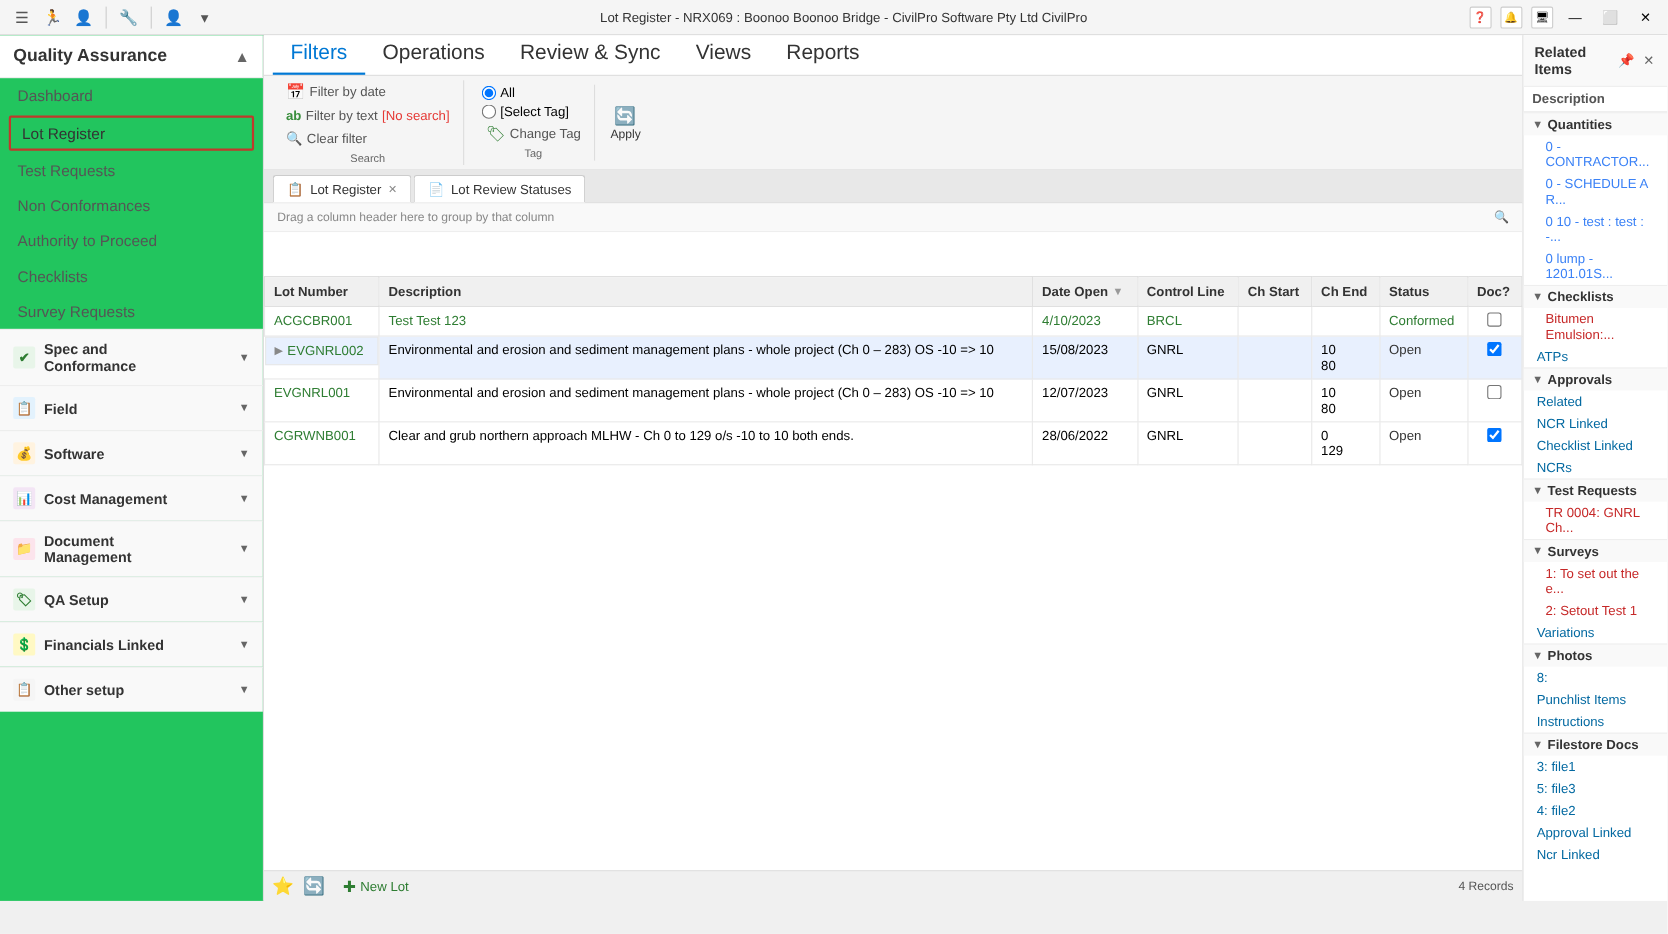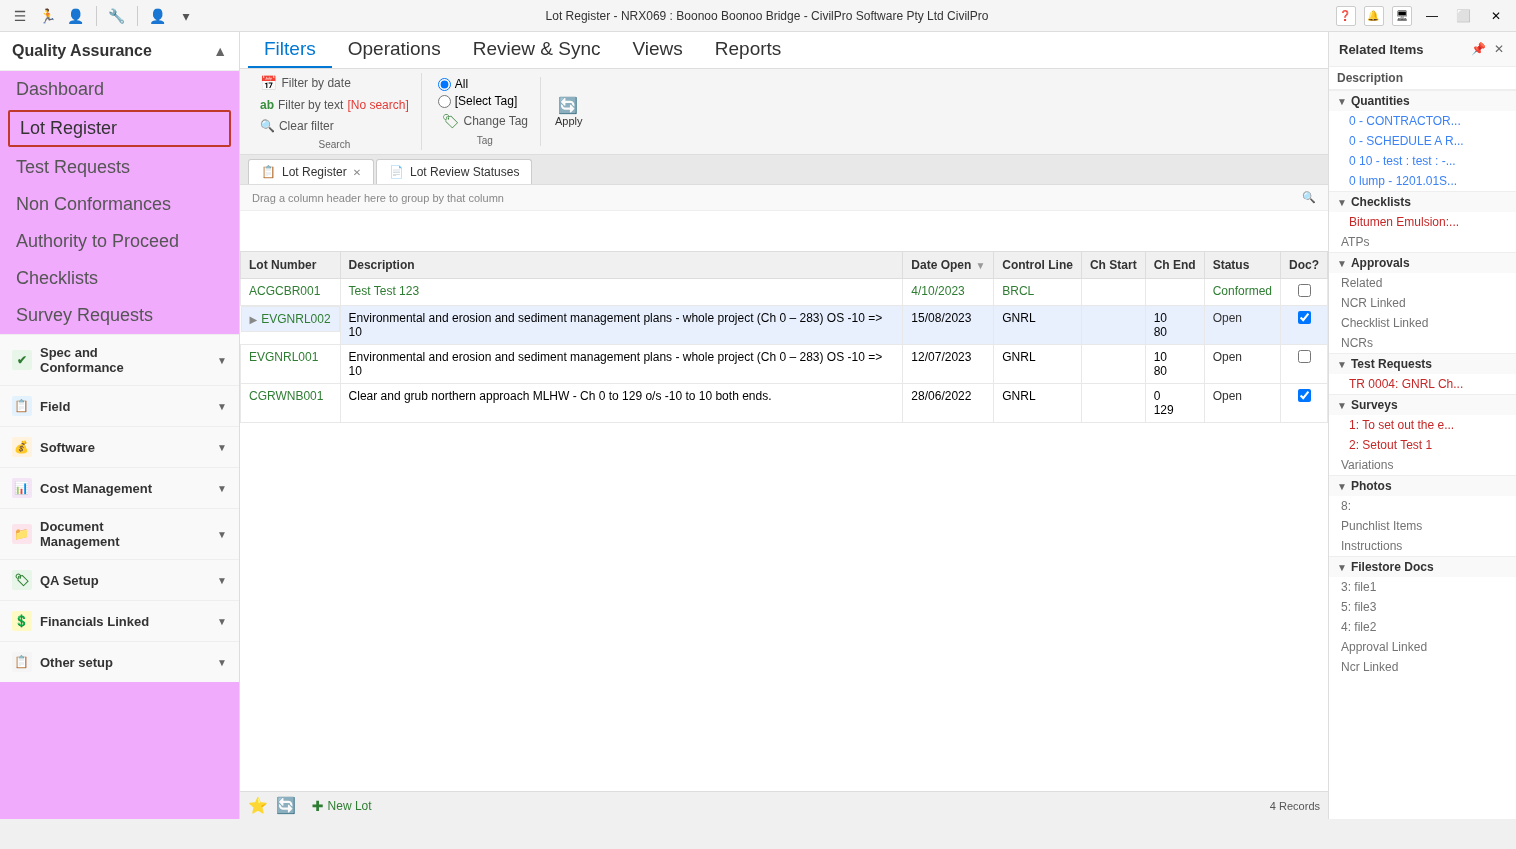--- a/index.html
+++ b/index.html
@@ -30,42 +30,42 @@
 
     
     .main-layout {
       display: flex;
       height: calc(849px - 62px);
     }
 
     
     .sidebar {
       width: 240px;
-      background: #f0abfc;
+      background: #22c55e;
       border-right: 1px solid #ddd;
       display: flex;
       flex-direction: column;
       overflow-y: auto;
       flex-shrink: 0;
     }
     .sidebar-header {
       display: flex;
       align-items: center;
       justify-content: space-between;
       padding: 10px 12px;
       background: #fff;
       border-bottom: 1px solid #eee;
     }
     .sidebar-title { font-size: 16px; font-weight: 600; color: #333; }
     .sidebar-collapse-btn { cursor: pointer; color: #666; font-size: 14px; }
     .sidebar-item {
       padding: 8px 16px;
       cursor: pointer;
       color: #555;
-      font-size: 18px;
+      font-size: 14px;
     }
     .sidebar-item.active {
       border: 2px solid #c0392b;
       color: #333;
       font-weight: 500;
       margin: 2px 8px;
       padding: 6px 10px;
       border-radius: 2px;
     }
     .sidebar-section {
@@ -233,21 +233,21 @@
     }
     .status-count { color: #555; }
     .new-lot-btn {
       display: flex; align-items: center; gap: 4px;
       cursor: pointer; padding: 2px 8px; font-size: 12px;
       color: #2e7d32; font-weight: 500;
     }
 
     
     .right-panel {
-      width: 188px;
+      width: 132px;
       background: #fff;
       border-left: 1px solid #ddd;
       display: flex;
       flex-direction: column;
       overflow-y: auto;
       flex-shrink: 0;
     }
     .right-panel-header {
       display: flex;
       align-items: center;
@@ -270,21 +270,21 @@
     }
     .tree-item.section {
       font-weight: 600;
       color: #333;
       background: #f9f9f9;
       border-top: 1px solid #eee;
     }
     .tree-item.link-orange { color: #3b82f6; padding-left: 20px; }
     .tree-item.link-red { color: #c62828; padding-left: 20px; }
     .tree-expand { font-size: 10px; color: #666; }
-    .tree-item.plain { color: #737373; padding-left: 12px; }
+    .tree-item.plain { color: #0369a1; padding-left: 12px; }
 
     .checkbox-cell { text-align: center; }
     input[type=checkbox] { cursor: pointer; }
 
     
     ::-webkit-scrollbar { width: 8px; height: 8px; }
     ::-webkit-scrollbar-track { background: #f0f0f0; }
     ::-webkit-scrollbar-thumb { background: #bbb; border-radius: 4px; }
   </style>
 </head>

